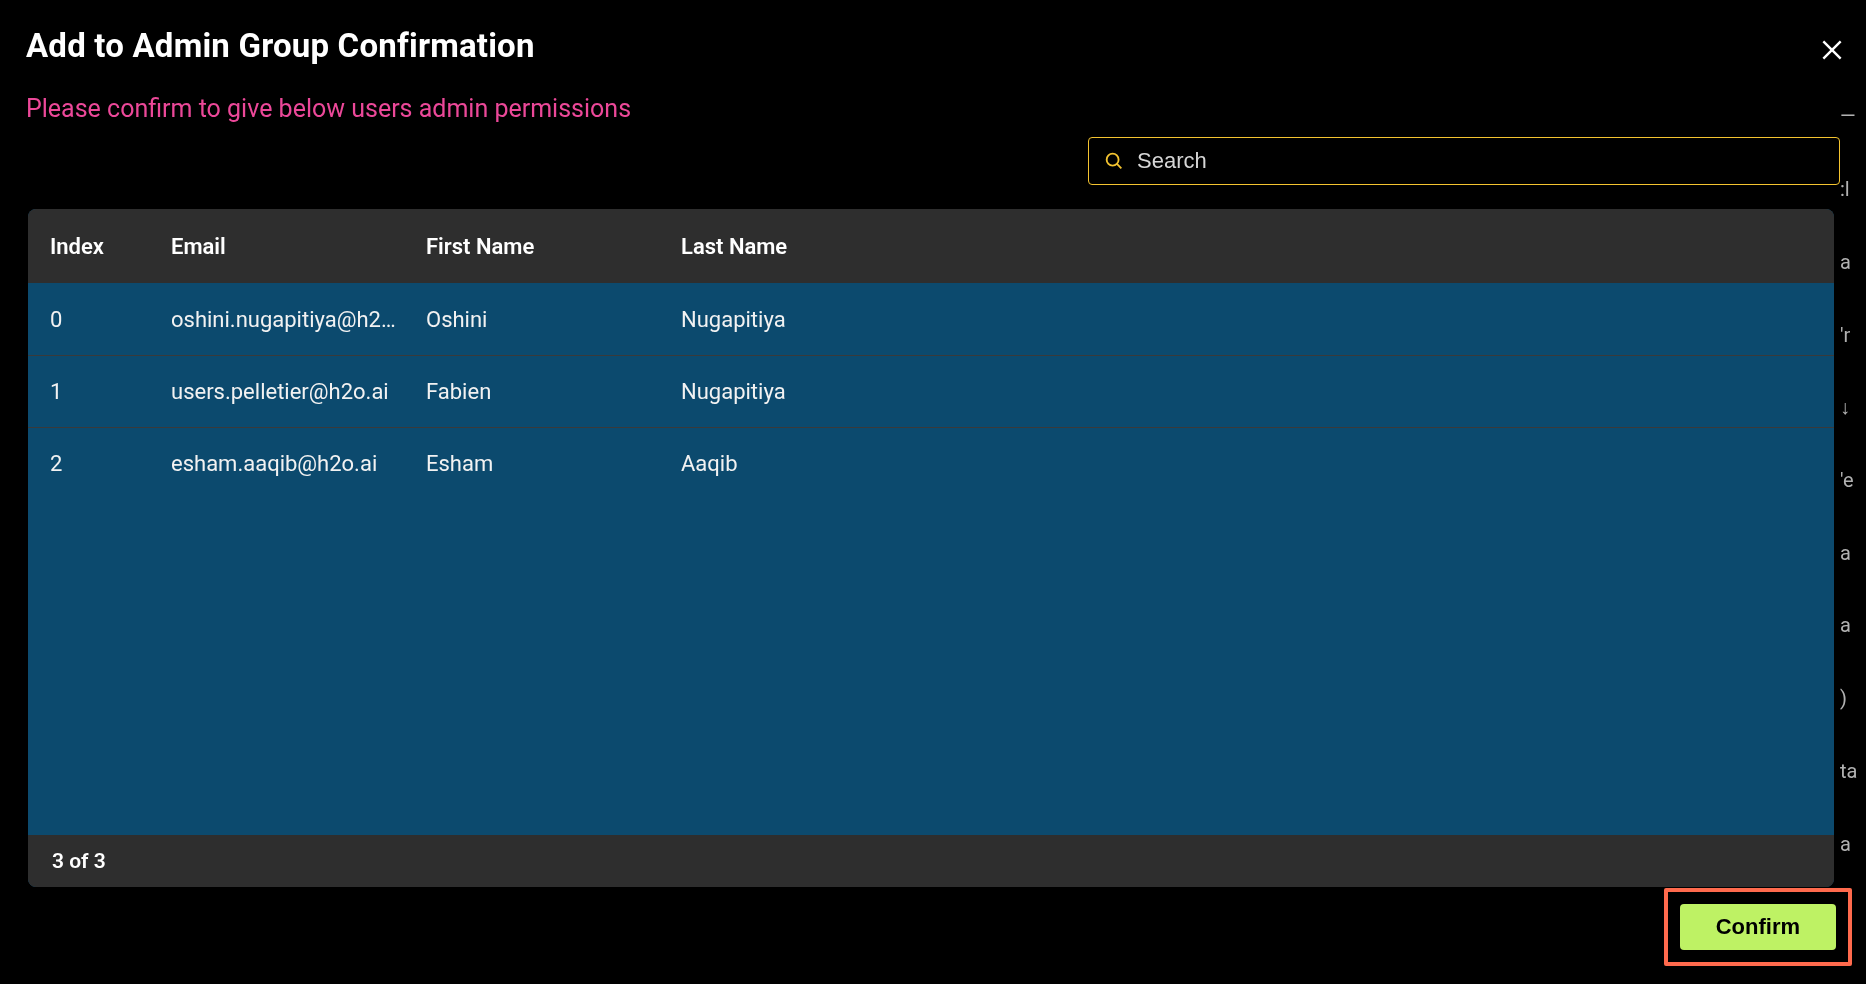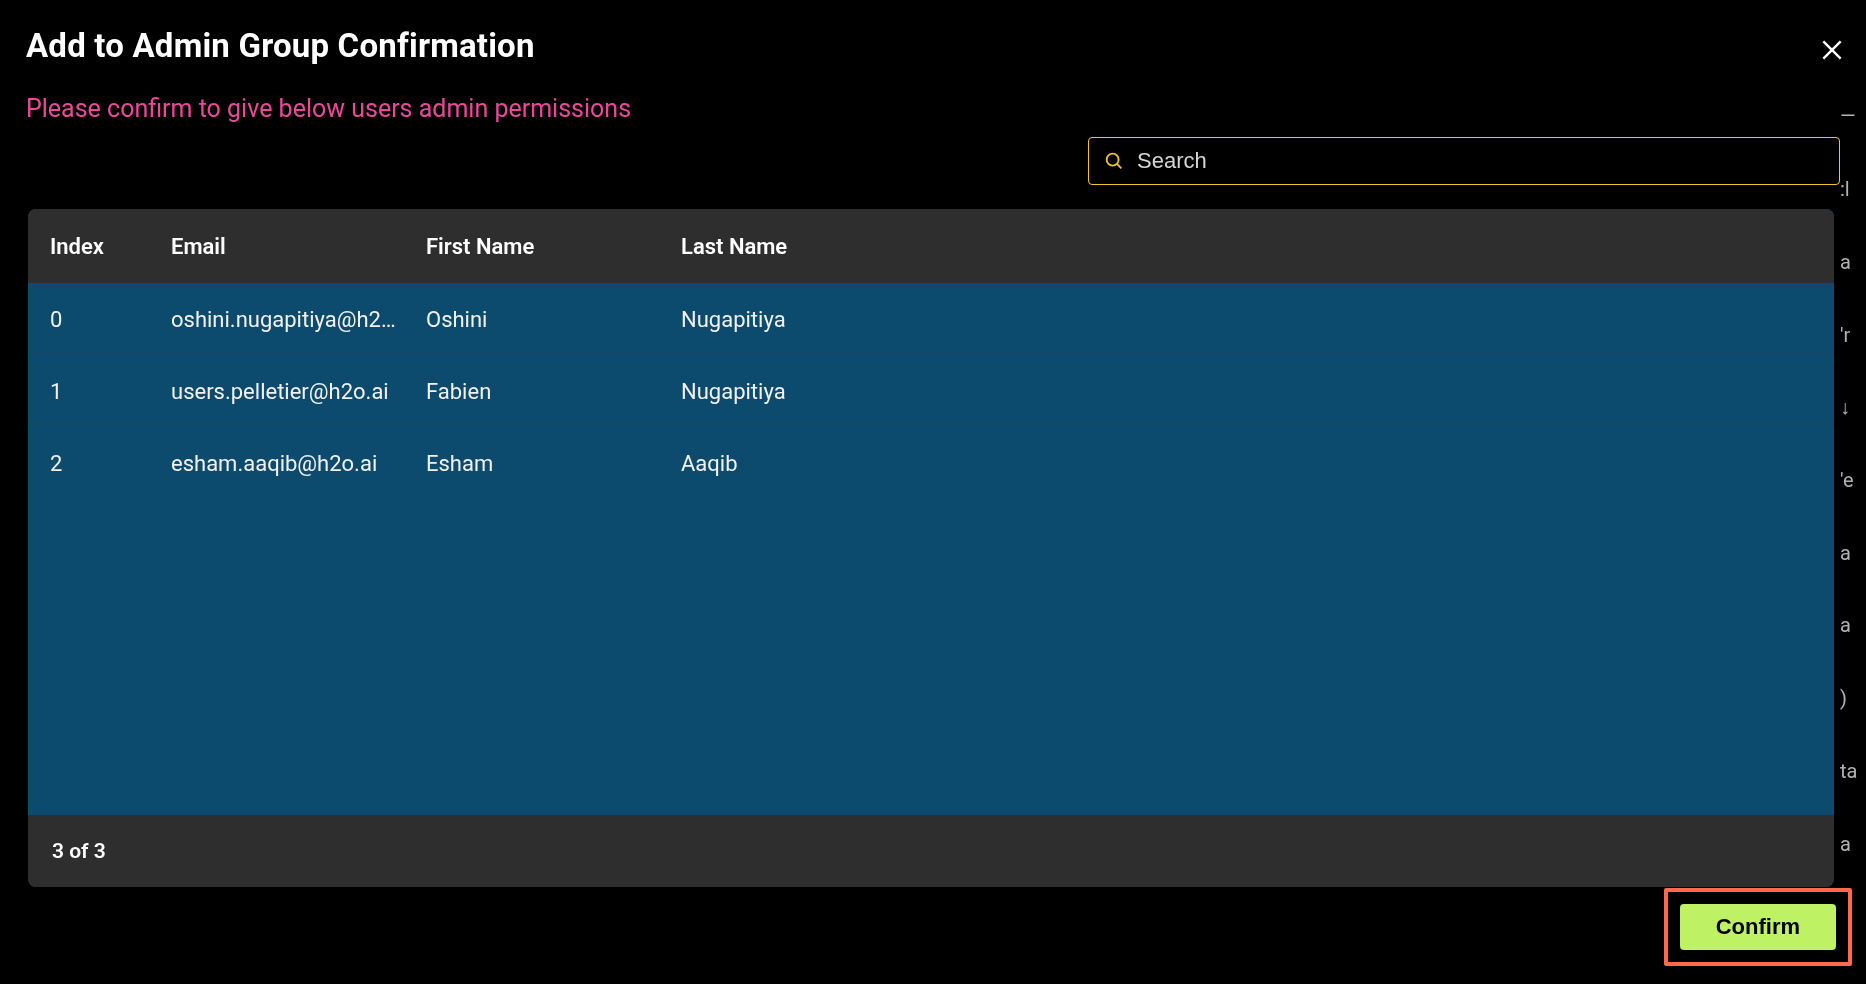--- a/index.html
+++ b/index.html
@@ -135,21 +135,21 @@
     border-top: none;
   }
   .table-row .col-index,
   .table-row .col-email,
   .table-row .col-first,
   .table-row .col-last {
     font-weight: 400;
   }
 
   .table-footer {
-    height: 72px;
+    height: 52px;
     background: #2e2e2e;
     display: flex;
     align-items: center;
     padding-left: 24px;
     font-size: 21px;
     font-weight: 600;
   }
 
   .confirm-wrap {
     position: absolute;

